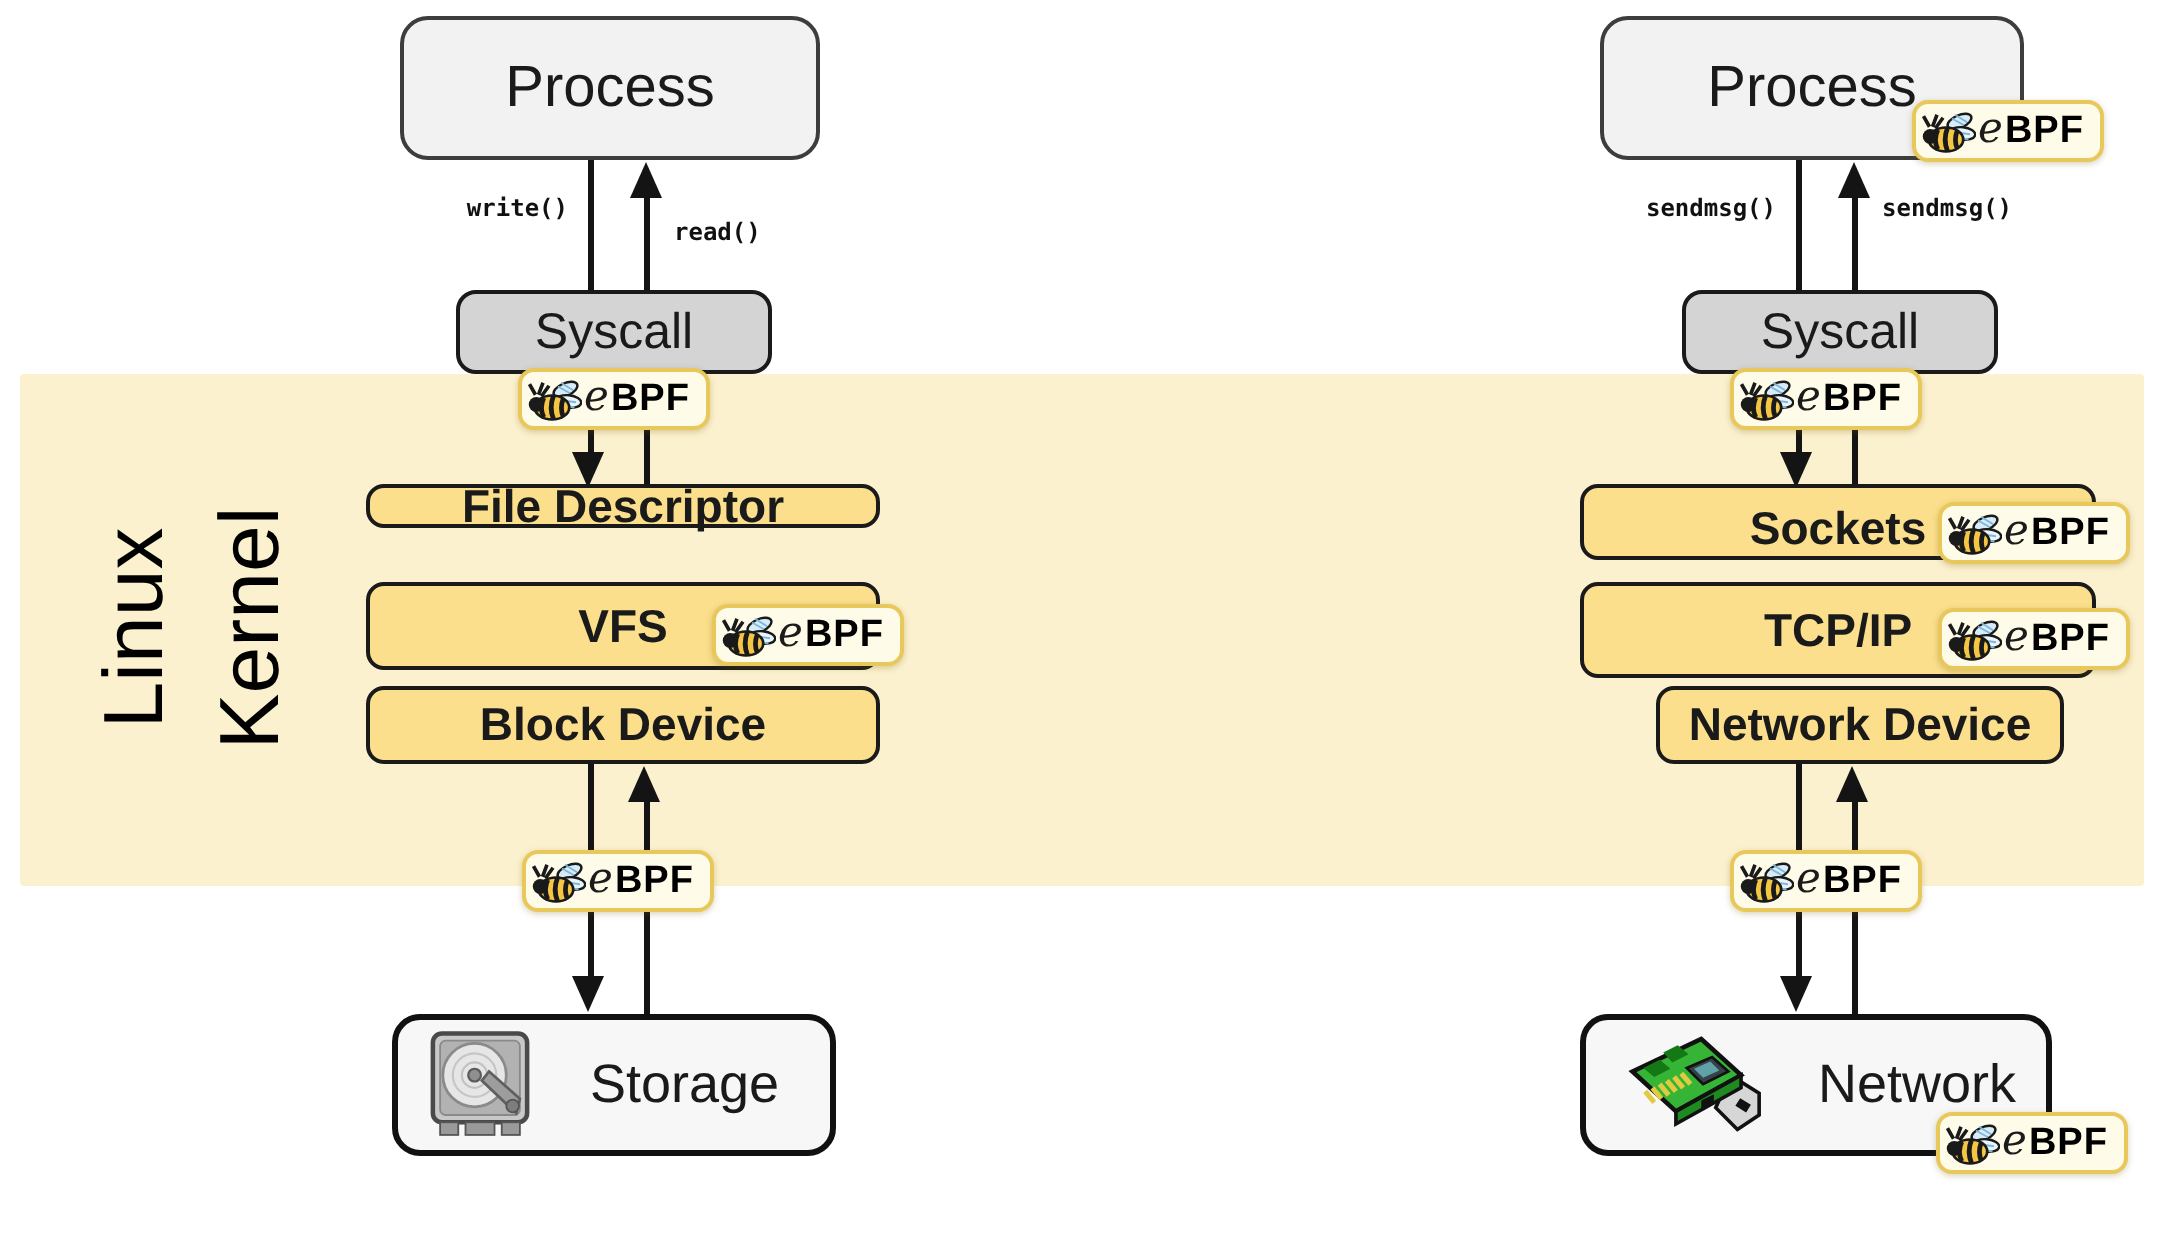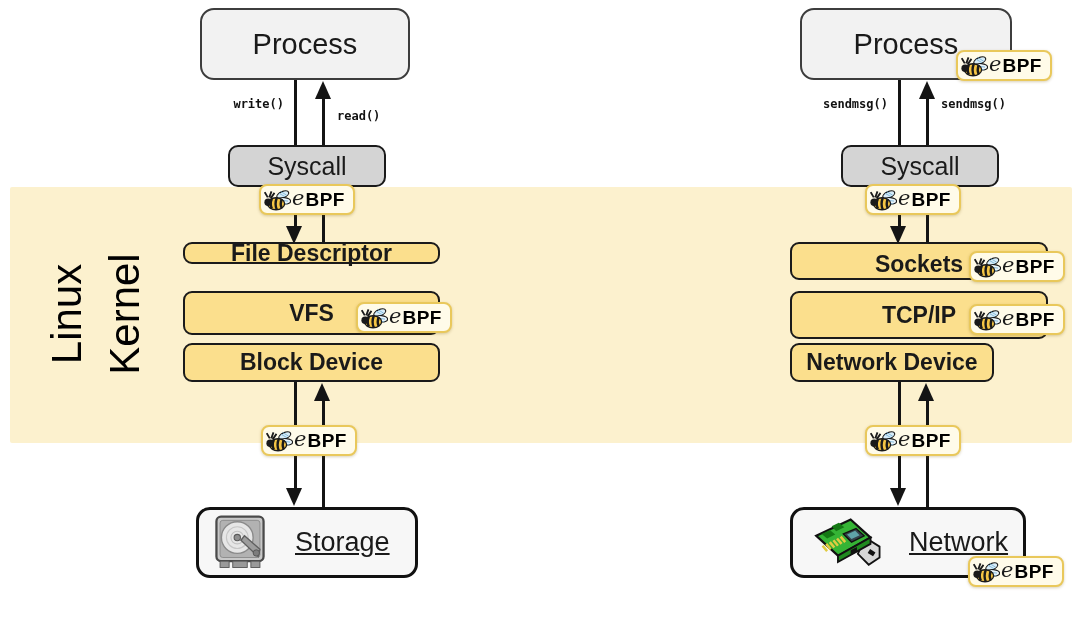--- a/index.html
+++ b/index.html
@@ -37,21 +37,21 @@
   .ebpf-badge{
     position:absolute;display:flex;align-items:center;height:31px;box-sizing:border-box;
     background:var(--badge-bg,#FFFBE9);border:2px solid var(--badge-border,#E9C85B);
     border-radius:8px;padding:1px 8px 1px 3px;z-index:6;
     box-shadow:0 1px 3px rgba(120,90,0,.28);
   }
   .ebpf-badge .e{font-family:"DejaVu Serif",serif;font-style:italic;font-size:21px;line-height:1;color:#1b1b1b;margin:0 1px 2px 1px;}
   .ebpf-badge .bpf{font-weight:700;font-size:19px;line-height:1;letter-spacing:.5px;color:#000;}
   .bee{width:27px;height:24px;flex:0 0 auto;}
   .endpoint .ep-icon{flex:0 0 auto;}
-  .endpoint .ep-label{flex:0 0 auto;text-decoration:underline;}
+  .endpoint .ep-label{flex:0 0 auto;}
   .hidden-defs{position:absolute;width:0;height:0;overflow:hidden;}
 </style>
 </head>
 <body>
 
 <div class="canvas">
 
   <svg class="hidden-defs" xmlns="http://www.w3.org/2000/svg" xmlns:xlink="http://www.w3.org/1999/xlink" aria-hidden="true">
     <defs>
       <symbol id="bee" viewBox="0 0 36 32">
@@ -220,21 +220,21 @@
       <span>TCP/IP</span>
     </div>
     <div class="ebpf-badge" style="left:969px;top:304px;">
       <svg class="bee">
           <use href="#bee" xlink:href="#bee"></use>
         </svg>
       <span class="e">e</span>
         <span class="bpf">BPF</span>
     </div>
 
-    <div class="box layer" style="left:790px;top:343px;width:204px;height:39px;align-items:center;">
+    <div class="box layer" style="left:828px;top:343px;width:204px;height:39px;align-items:center;">
       <span>Network Device</span>
     </div>
 
     <div class="vline" style="left:898px;top:382px;height:107px;"></div>
     <div class="head down" style="left:890px;top:488px;"></div>
     <div class="head up" style="left:918px;top:383px;"></div>
     <div class="vline" style="left:926px;top:401px;height:106px;"></div>
 
     <div class="ebpf-badge" style="left:865px;top:425px;">
       <svg class="bee">

